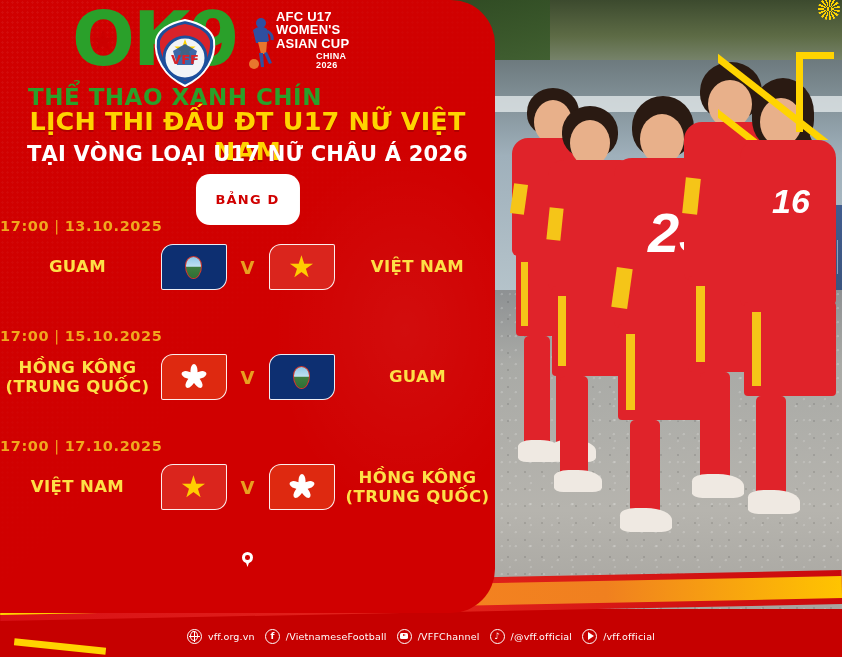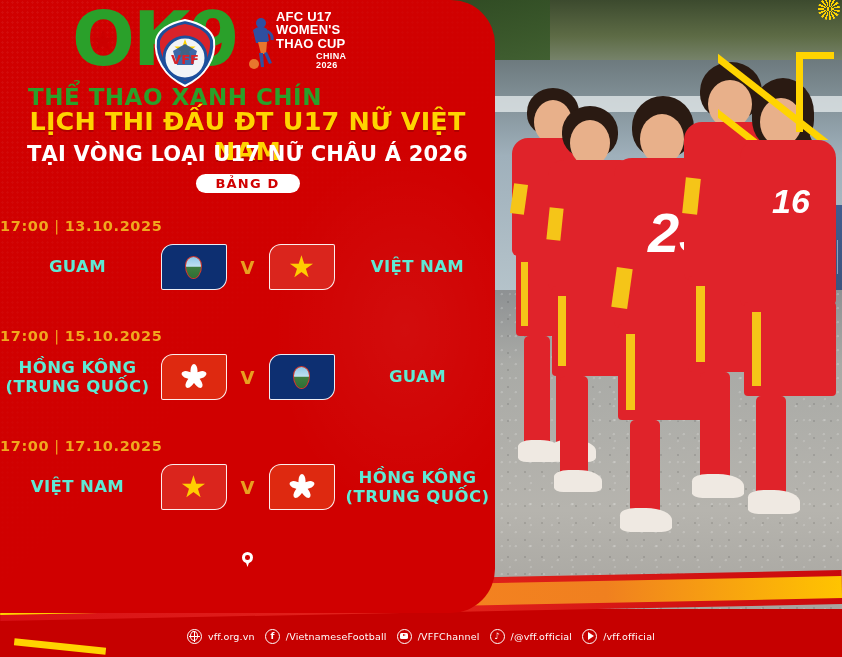--- a/index.html
+++ b/index.html
@@ -195,39 +195,39 @@
   }
   .title-sub {
     position:absolute; left:0; top:142px; width:495px; text-align:center;
     color:#ffffff; font-size:21px; font-weight:bold; letter-spacing:.2px;
     font-family:"DejaVu Sans", sans-serif;
   }
   .group-badge {
     position:absolute; left:50%; top:174px; transform:translateX(-50%);
     background:#ffffff; color:#d00000;
     font-size:13px; font-weight:bold; letter-spacing:1.2px;
-    padding:2px 20px; border-radius:14px;
+    padding:18px 20px; border-radius:14px;
     font-family:"DejaVu Sans", sans-serif;
   }
 
   
   .matches { position:absolute; left:0; top:218px; width:495px; }
   .match { position:relative; height:110px; }
   .match-time {
     color:#f0a81e; font-size:14.5px; font-weight:bold;
     letter-spacing:.6px; margin-bottom:10px;
     font-family:"DejaVu Sans", sans-serif;
   }
   .match-time .sep { color:#f0a81e; margin:0 5px; font-weight:400; }
 
   .match-row {
     display:flex; align-items:center; justify-content:center; gap:0;
   }
   .team-name {
-    color:#5eead4; font-size:16.5px; font-weight:bold; letter-spacing:.4px;
+    color:#fde047; font-size:16.5px; font-weight:bold; letter-spacing:.4px;
     line-height:1.18; white-space:pre-line;
     font-family:"DejaVu Sans", sans-serif;
   }
   .team-name.left  { width:150px; text-align:center; }
   .team-name.right { width:150px; text-align:center; }
 
   .flag {
     width:66px; height:46px; margin:0 8px;
     border:1.5px solid rgba(255,255,255,.92);
     border-radius: 12px 2px 12px 2px;
@@ -427,21 +427,21 @@
             <path d="M10 12 q6-3 11 1 l2 12 -5 2 -8 0 -3-13 z" fill="#2f4fa0"></path>
             <path d="M12 26 l9 0 -1 12 -5 0 z" fill="#e8762d"></path>
             <path d="M13 37 l2 14 3 0 -1-14 z" fill="#2f4fa0"></path>
             <path d="M18 37 l5 11 3-1 -5-11 z" fill="#2f4fa0"></path>
             <circle cx="8" cy="48" r="5" fill="#e8762d"></circle>
             <path d="M21 15 q6 3 5 9" stroke="#2f4fa0" stroke-width="3" fill="none"></path>
           </svg>
           <div class="afc-lines">
             <div class="afc-l1">AFC U17</div>
             <div class="afc-l2">WOMEN'S</div>
-            <div class="afc-l3">THAO CUP</div>
+            <div class="afc-l3">ASIAN CUP</div>
             <div class="afc-l4">CHINA 2026</div>
           </div>
         </div>
       </div>
 
       <div class="title-main">LỊCH THI ĐẤU ĐT U17 NỮ VIỆT NAM</div>
       <div class="title-sub">TẠI VÒNG LOẠI U17 NỮ CHÂU Á 2026</div>
       <div class="group-badge">BẢNG D</div>
 
       <div class="matches">

